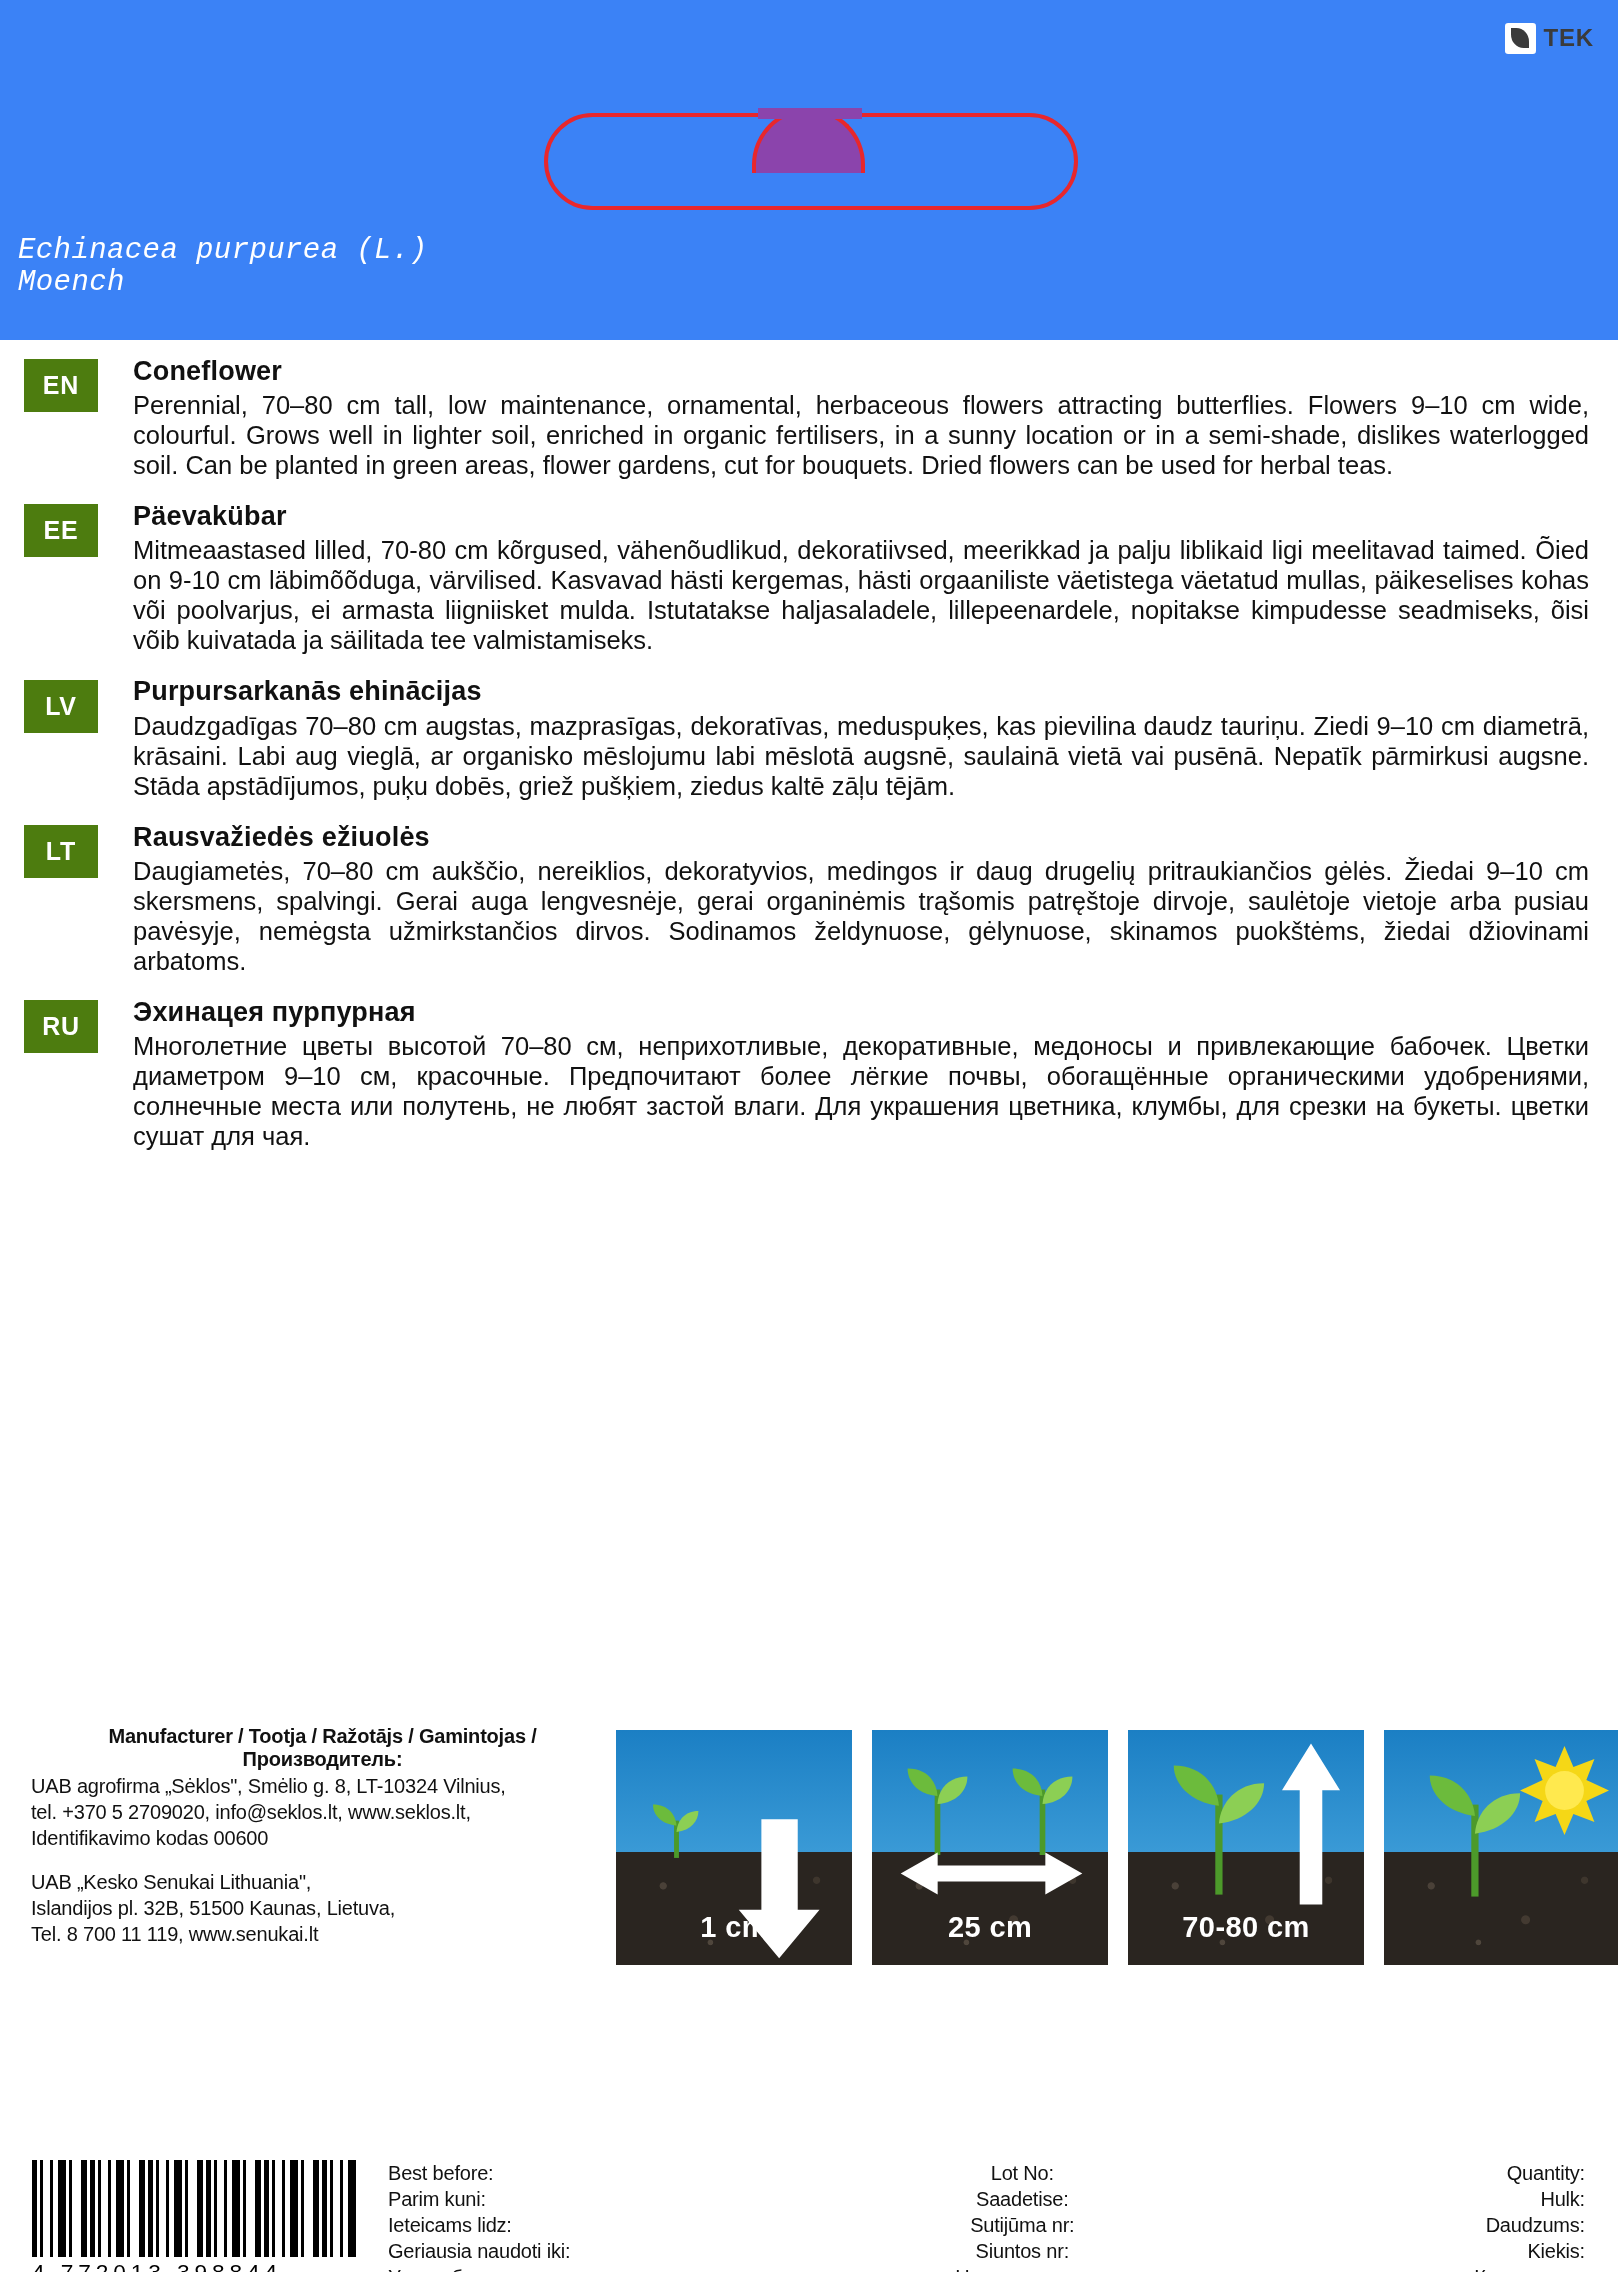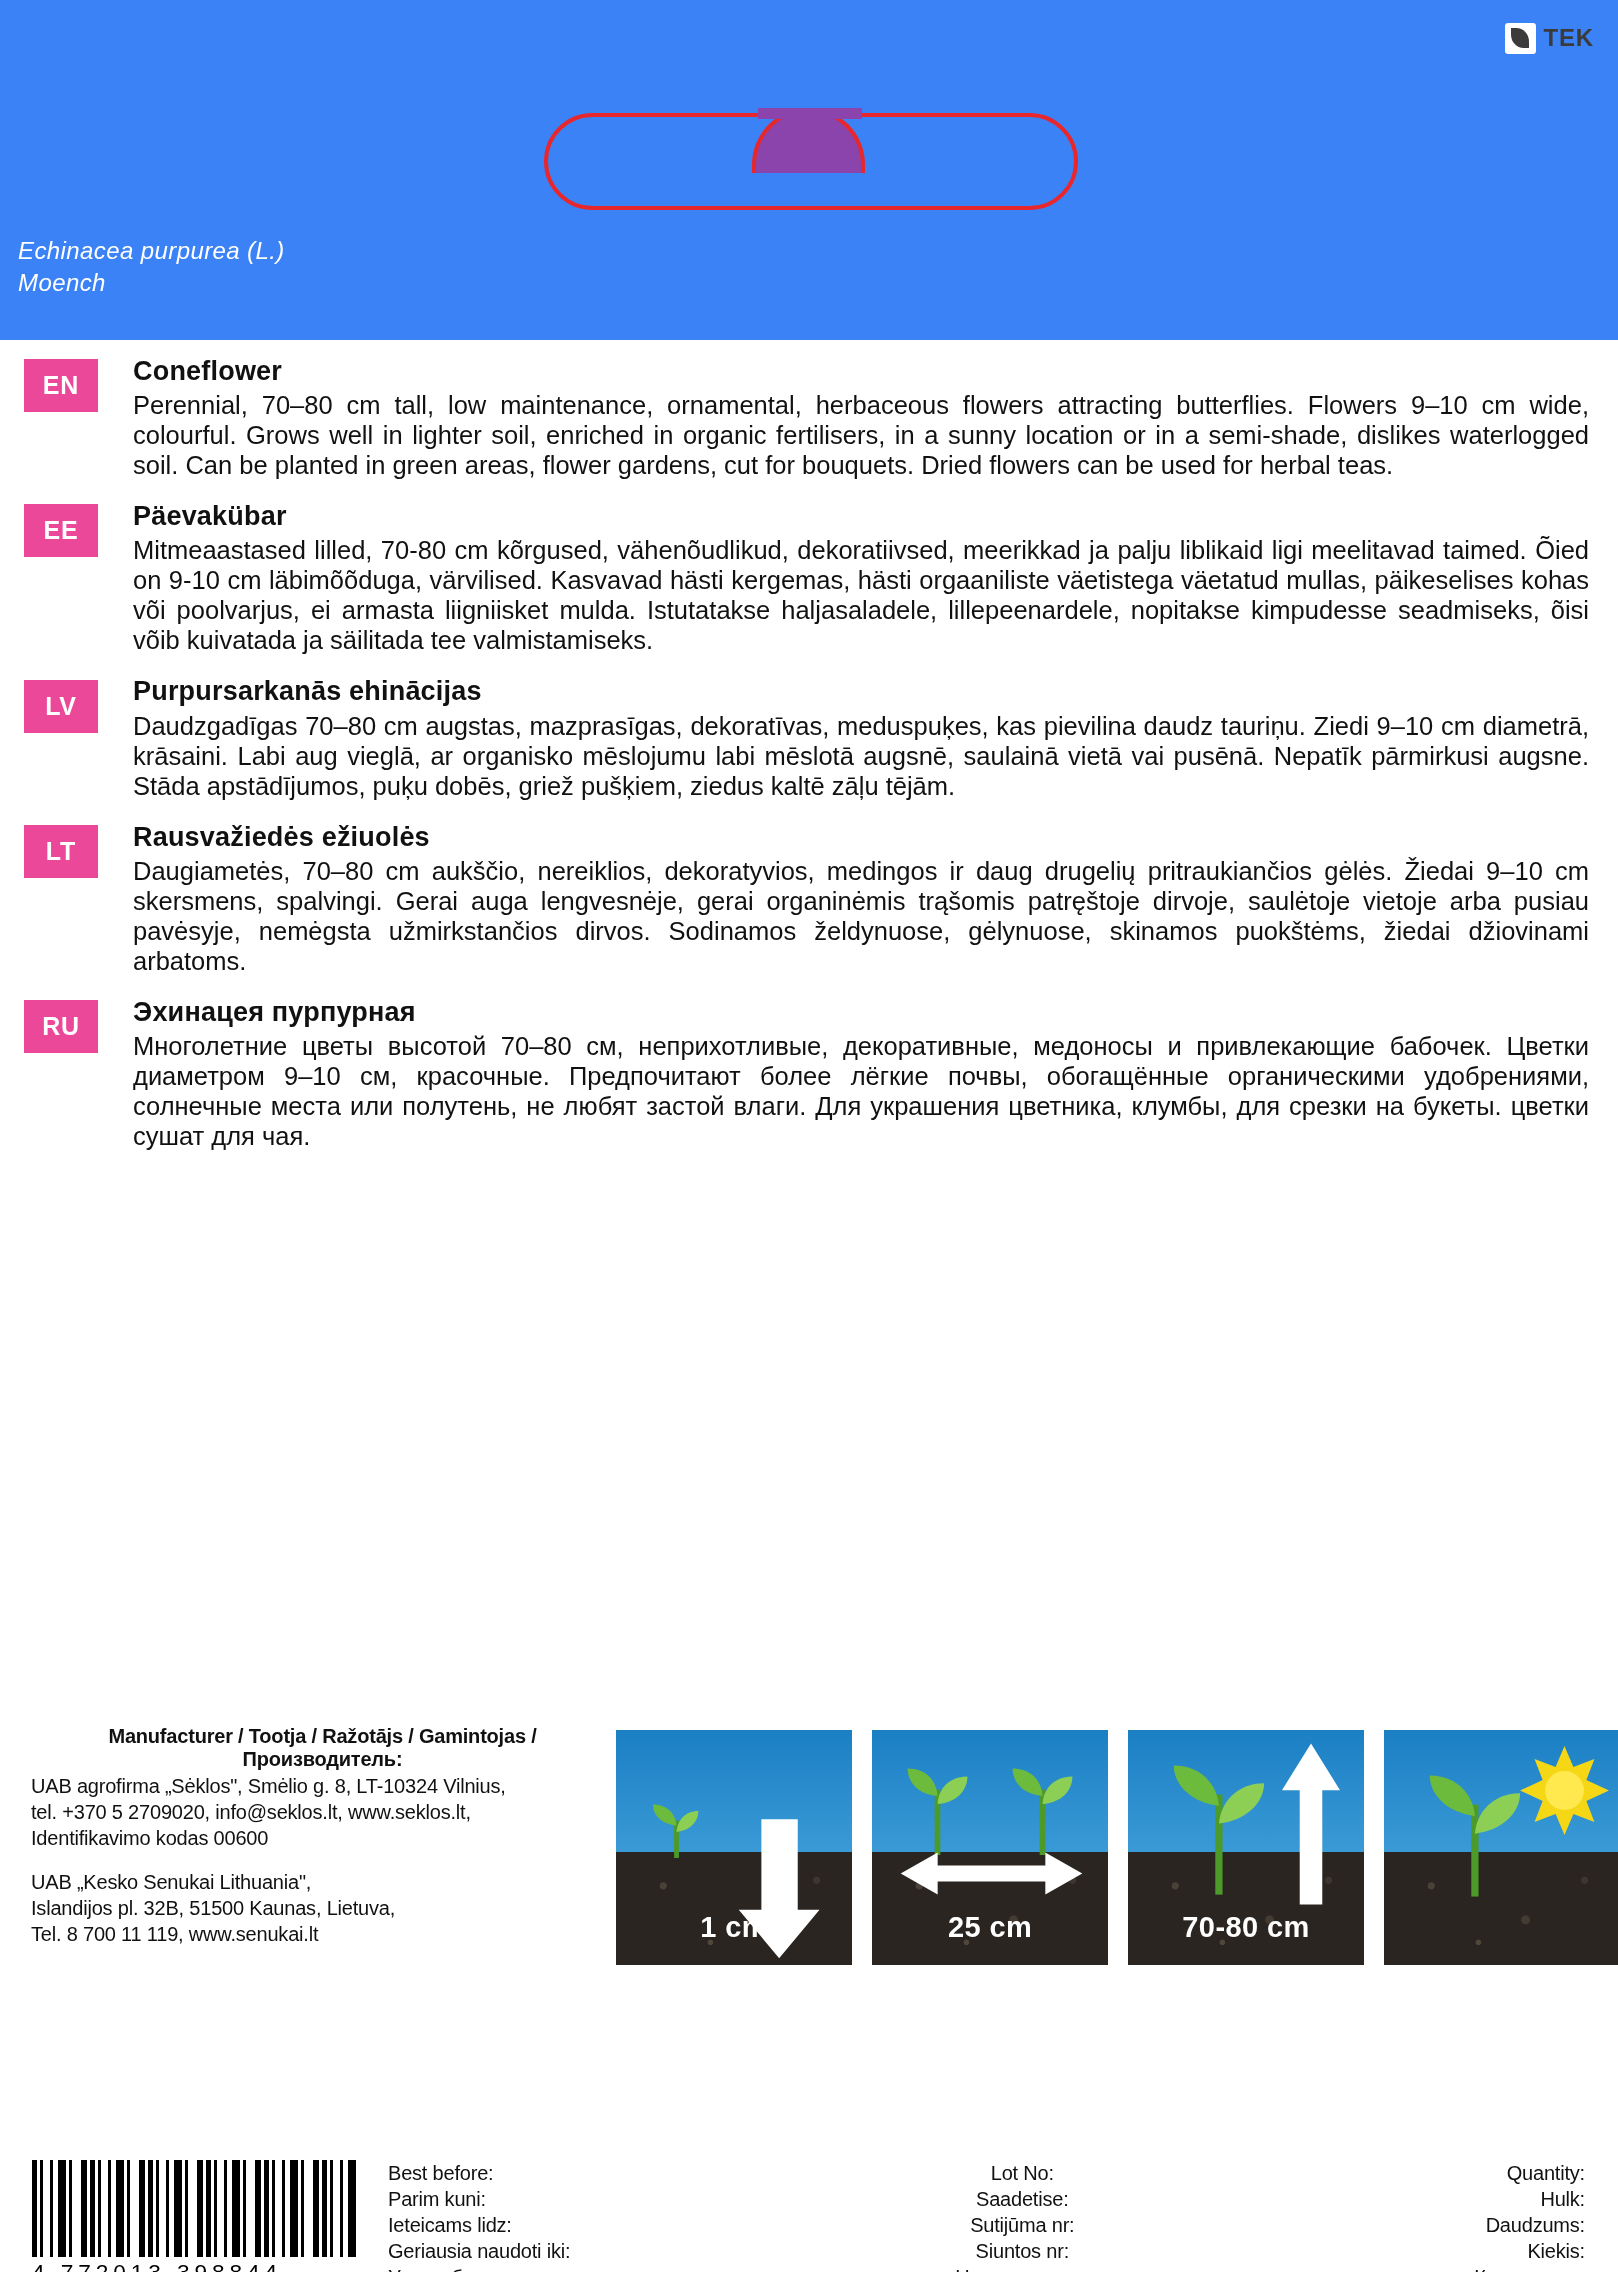--- a/index.html
+++ b/index.html
@@ -19,23 +19,23 @@
     left: 0; top: 0;
     width: 1618px;
     height: 340px;
     background: #3b82f6;
   }
   .header-latin {
     position: absolute;
     left: 18px;
     top: 235px;
     color: #ffffff;
-    font-family: Liberation Sans, sans-serif;
+    font-family: Liberation Mono, monospace;
     font-style: italic;
-    font-size: 24px;
+    font-size: 29px;
     line-height: 32px;
     letter-spacing: 0.4px;
   }
 
   
   .tek-logo {
     position: absolute;
     right: 24px;
     top: 22.7px;
     display: flex;
@@ -107,21 +107,21 @@
     padding-left: 133px;
     margin-bottom: 21px;
     min-height: 74px;
   }
   .lang-tag {
     position: absolute;
     left: 24px;
     top: 3.2px;
     width: 74px;
     height: 53px;
-    background: #ec4899;
+    background: #4d7c0f;
     color: #ffffff;
     font-size: 25px;
     font-weight: bold;
     display: flex;
     align-items: center;
     justify-content: center;
     letter-spacing: 0.8px;
   }
   .lang-title {
     font-size: 27px;

